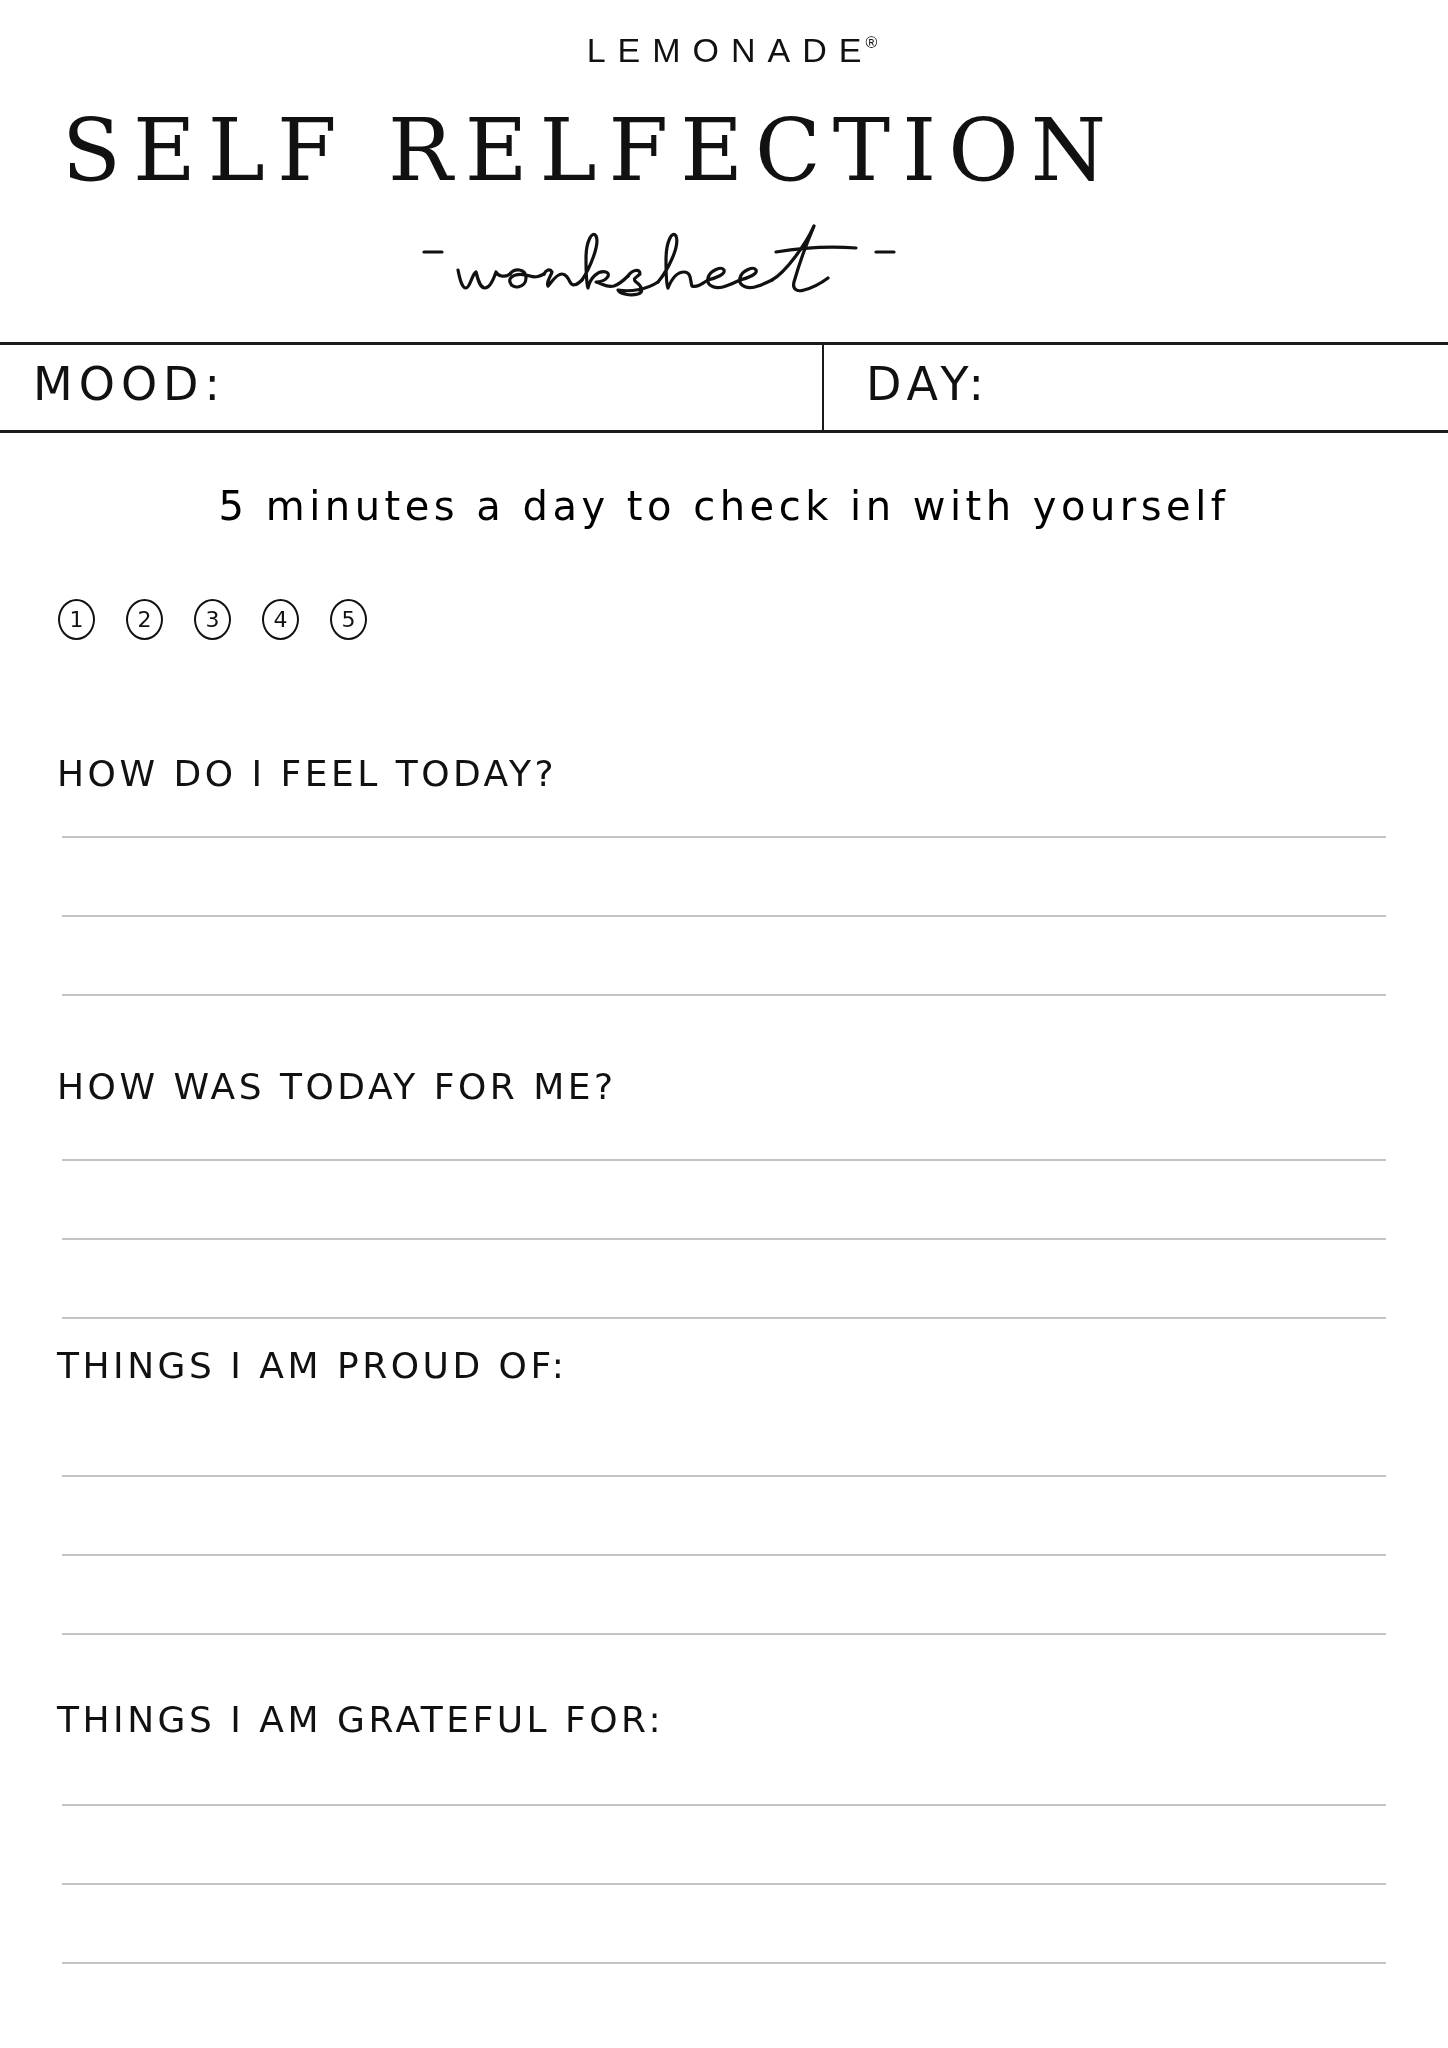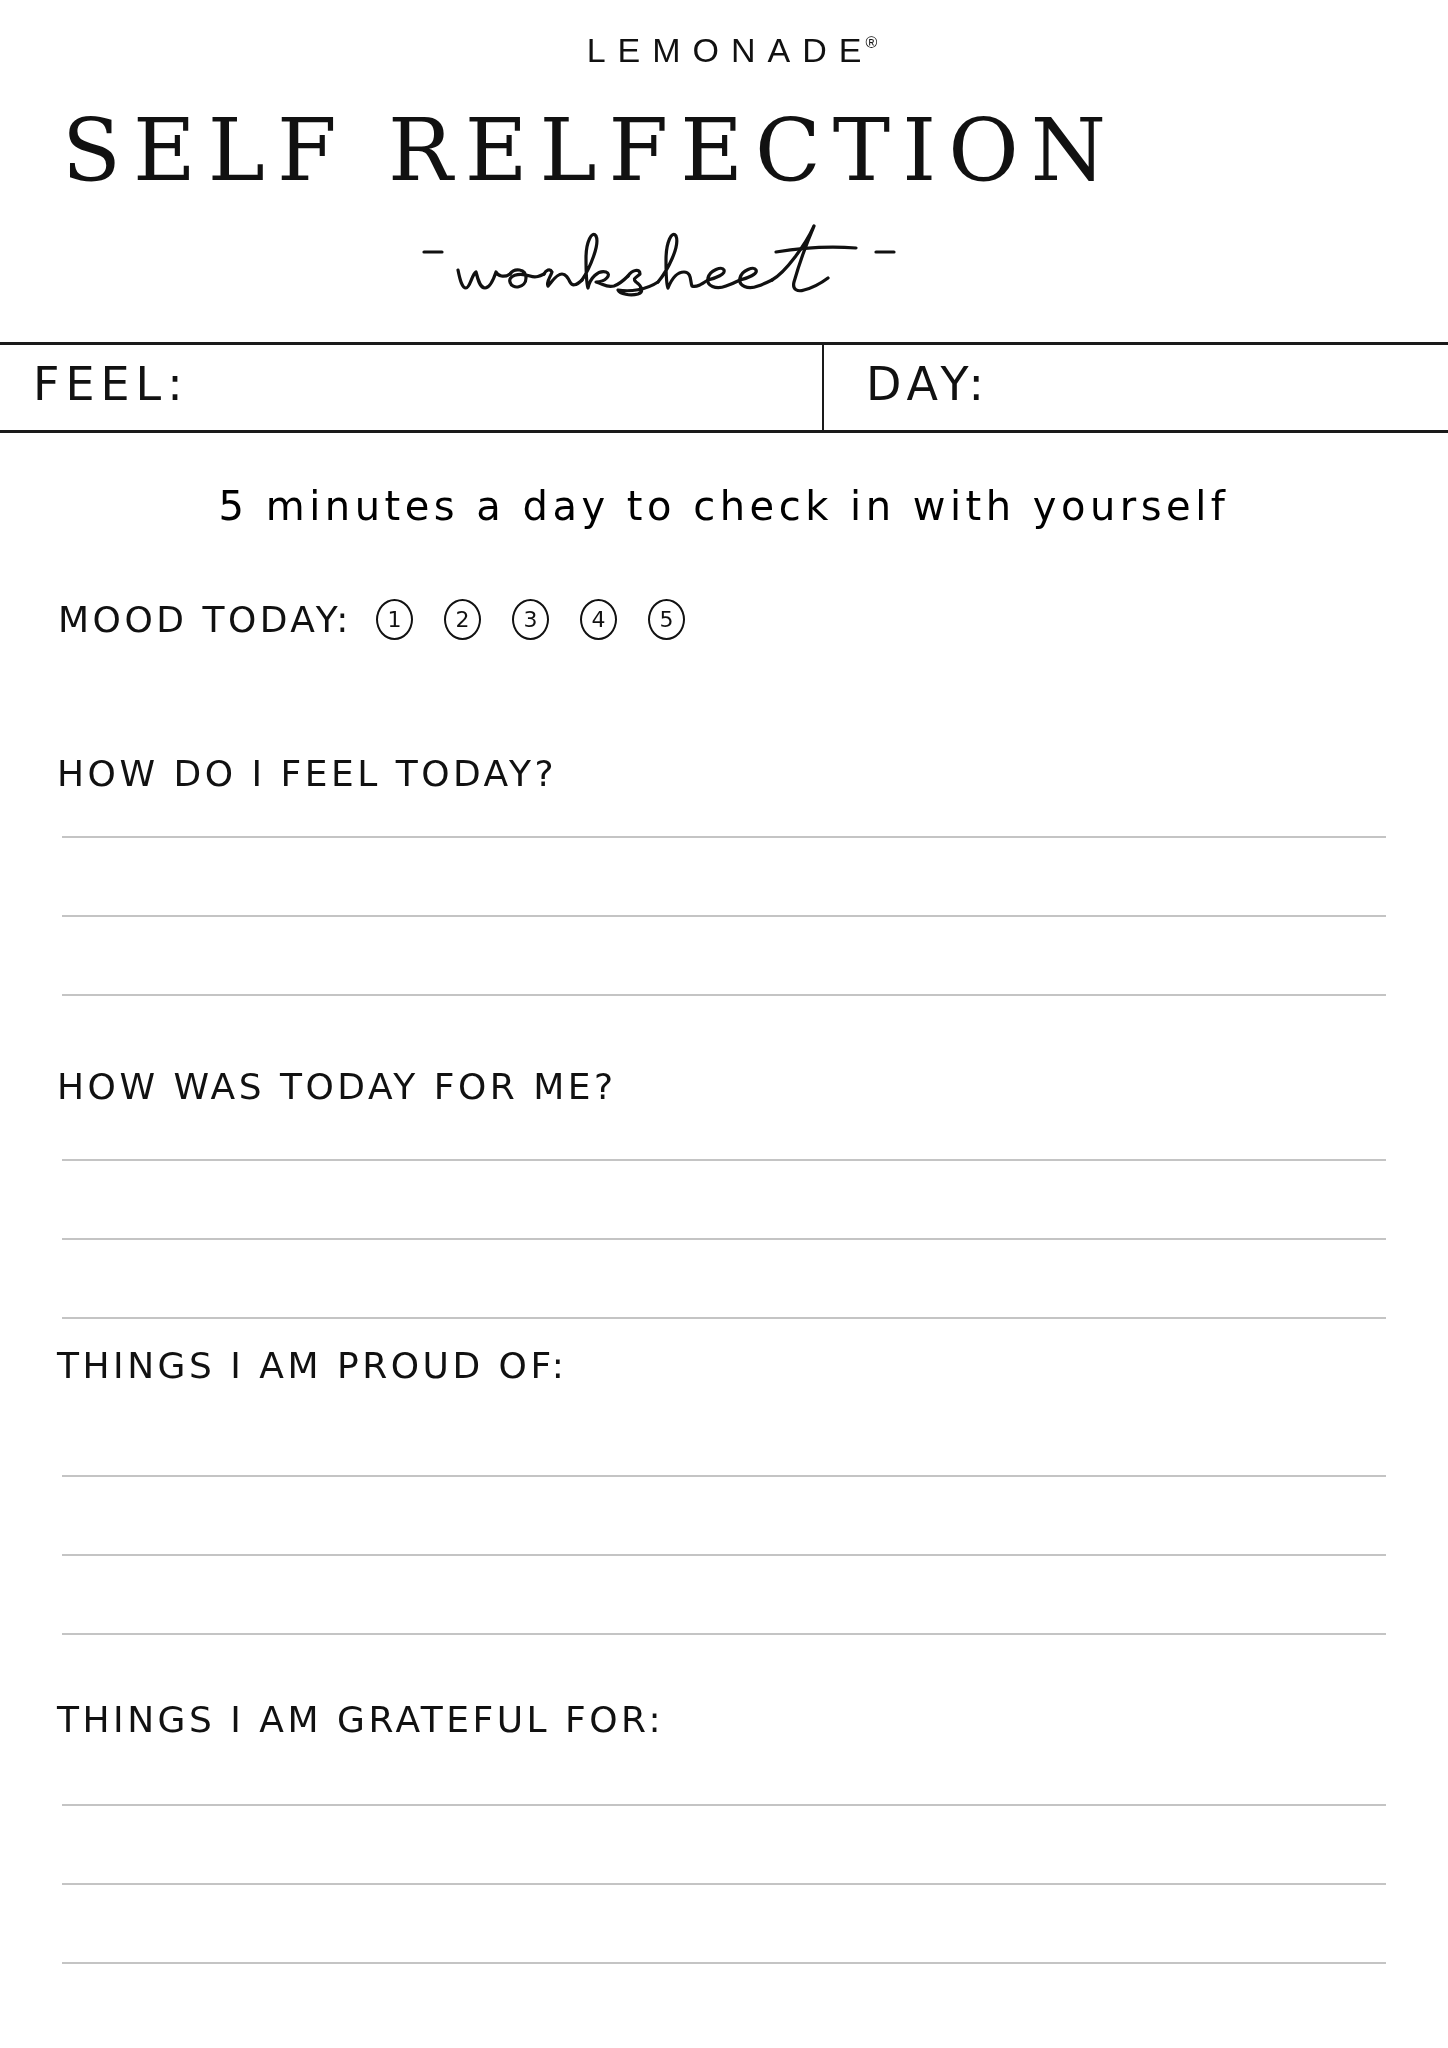--- a/index.html
+++ b/index.html
@@ -86,30 +86,29 @@
     <path d="M366 30 C390 26 420 24 446 26"></path>
 
     <path d="M466 30 L484 30"></path>
   </g>
 </svg>
 
 <div class="abs hline" style="top:342px;"></div>
 <div class="abs vline"></div>
 <div class="abs hline" style="top:430px;"></div>
 
-<div class="abs field-label" style="left:33px; top:358px;">FEEL:</div>
+<div class="abs field-label" style="left:33px; top:358px;">MOOD:</div>
 <div class="abs" style="left:240px; top:350px; width:570px; height:74px; cursor:text;"></div>
 
 <div class="abs field-label" style="left:866px; top:358px;">DAY:</div>
 <div class="abs" style="left:1020px; top:350px; width:420px; height:74px; cursor:text;"></div>
 
 <div class="abs tagline">5 minutes a day to check in with yourself</div>
 
 <div class="abs mood-row">
-  <span class="mood-label">MOOD TODAY:</span>
   <span class="mood-opt">1</span>
   <span class="mood-opt">2</span>
   <span class="mood-opt">3</span>
   <span class="mood-opt">4</span>
   <span class="mood-opt">5</span>
 </div>
 
 <div class="abs section-label" style="top:732px;">HOW DO I FEEL TODAY?</div>
 <div class="abs write-line" style="top:836px;"></div>
 <div class="abs write-line" style="top:915px;"></div>

